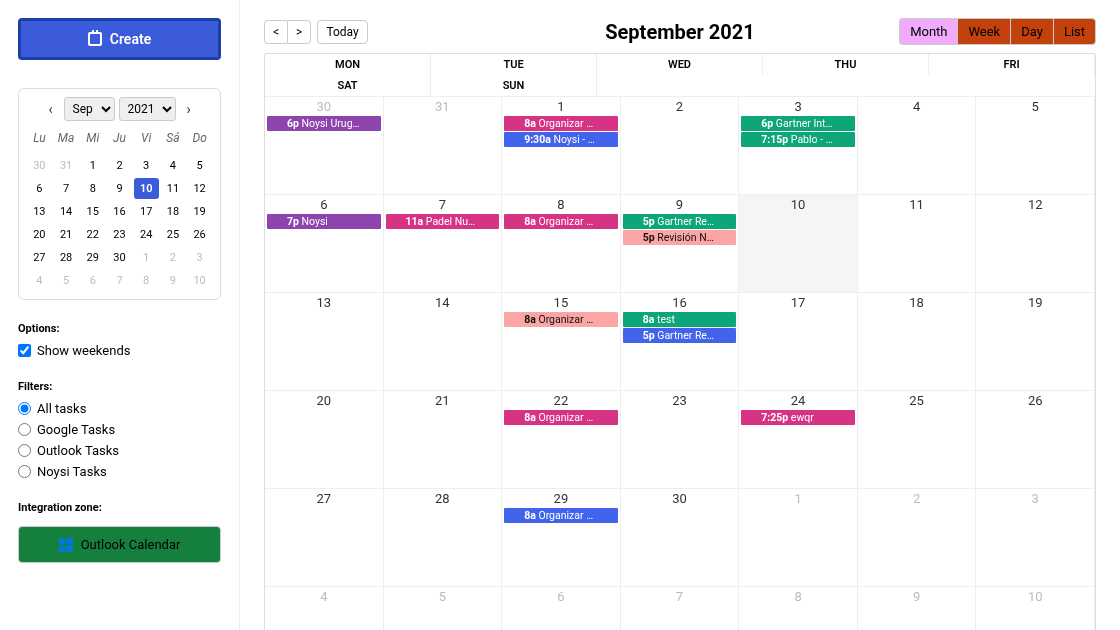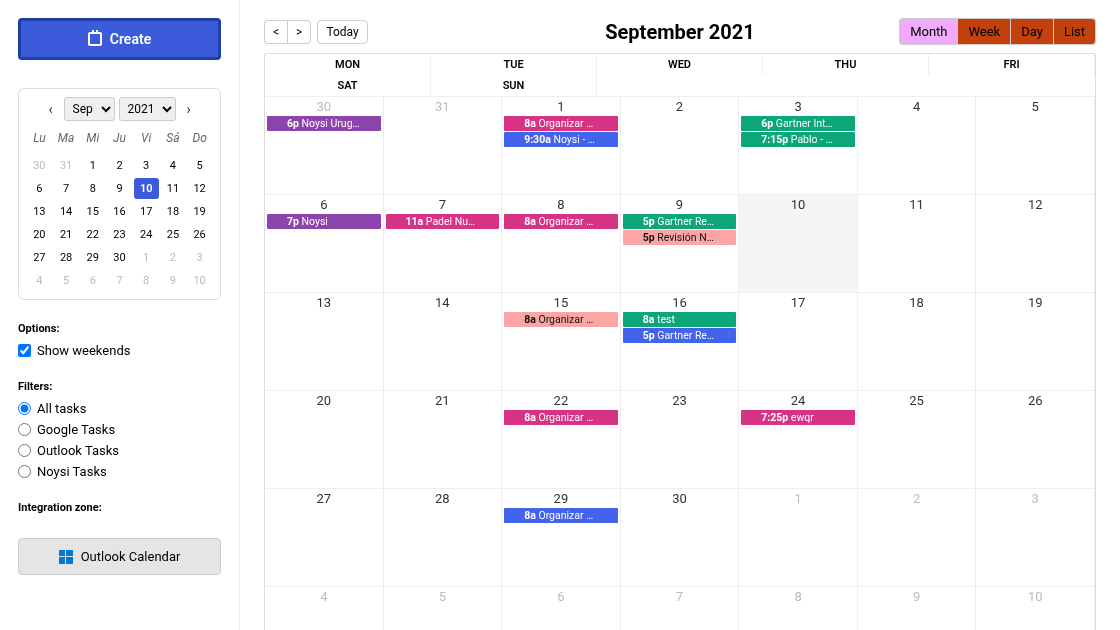--- a/index.html
+++ b/index.html
@@ -12,21 +12,21 @@
 .nav-arrow { background: none; border: none; cursor: pointer; font-size: 14px; color: #333; width: 18px; }
 .mini-grid { display: grid; grid-template-columns: repeat(7, 1fr); gap: 2px; margin-top: 6px; text-align: center; font-size: 11px; }
 .mini-head { font-style: italic; color: #666; font-size: 12px; padding: 4px 0; }
 .mini-day { padding: 4px 0; cursor: pointer; border-radius: 3px; }
 .mini-day.muted { color: #bbb; }
 .mini-day.today { background: #3b5bdb; color: #fff; font-weight: 600; }
 .section { margin-top: 22px; }
 .section-title { font-size: 11px; font-weight: 700; margin-bottom: 8px; }
 .opt-row { display: flex; align-items: center; gap: 6px; font-size: 13px; margin-bottom: 6px; }
 .opt-row input { cursor: pointer; }
-.outlook-btn { width: 100%; border: 1px solid #ccc; background: #e5e5e5; padding: 10px; border-radius: 4px; font-size: 13px; display: flex; align-items: center; justify-content: center; gap: 8px; cursor: pointer; margin-top: 24px; }
+.outlook-btn { width: 100%; border: 1px solid #ccc; background: #15803d; padding: 10px; border-radius: 4px; font-size: 13px; display: flex; align-items: center; justify-content: center; gap: 8px; cursor: pointer; margin-top: 12px; }
 .win-icon { width: 14px; height: 14px; display: inline-grid; grid-template-columns: 1fr 1fr; grid-template-rows: 1fr 1fr; gap: 1px; }
 .win-icon span { background: #0078d4; }
 .main { flex: 1; padding: 18px 24px 0 24px; }
 .toolbar { display: flex; align-items: center; justify-content: space-between; margin-bottom: 8px; }
 .tb-left { display: flex; gap: 6px; align-items: center; }
 .nav-btn { border: 1px solid #ccc; background: #fff; padding: 4px 8px; border-radius: 4px; font-size: 12px; cursor: pointer; }
 .nav-btns { display: flex; }
 .nav-btns .nav-btn:first-child { border-radius: 4px 0 0 4px; border-right: none; }
 .nav-btns .nav-btn:last-child { border-radius: 0 4px 4px 0; }
 .cal-title { font-size: 20px; font-weight: 700; position: absolute; left: 50%; transform: translateX(-50%); }

